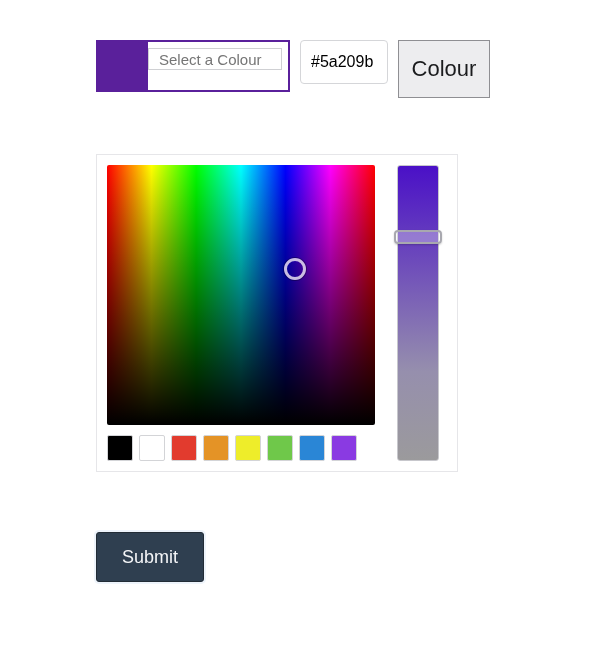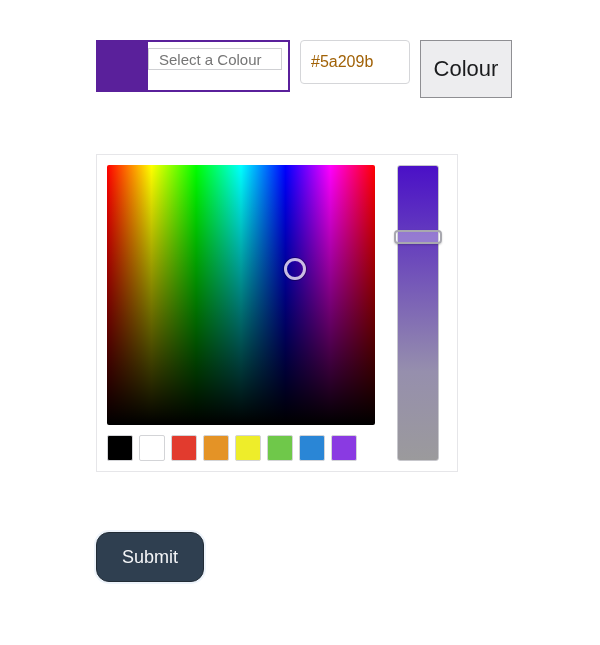--- a/index.html
+++ b/index.html
@@ -32,27 +32,27 @@
 .swatch-input {
   width: 134px;
   border: 1px solid #cfd0d3;
   margin: 6px 6px 20px 0;
   font-size: 15px;
   color: #404244;
   padding: 0 10px;
   outline: none;
 }
 .hex-input {
-  width: 110px;
+  width: 88px;
   height: 44px;
   border: 1px solid #d5d6d9;
   border-radius: 4px;
   padding: 0 10px;
   font-size: 16px;
-  color: #a16207;
+  color: #000000;
   outline: none;
 }
 .clear-btn {
   height: 58px;
   width: 92px;
   border: 1px solid #8f8f93;
   background: #ededef;
   font-size: 22px;
   color: #1b1c1e;
   cursor: pointer;
@@ -132,21 +132,21 @@
   transform: translateY(-50%);
 }
 .submit-row {
   margin-top: 60px;
 }
 .submit-btn {
   height: 50px;
   width: 108px;
   background: #2f3f50;
   border: 1px solid #222c36;
-  border-radius: 13px;
+  border-radius: 3px;
   color: #f5f6f8;
   font-size: 18px;
   cursor: pointer;
   box-shadow: 0 0 0 2px rgba(40,120,200,.08);
 }
 </style>
 </head>
 <body>
 
 <div class="wrap">

